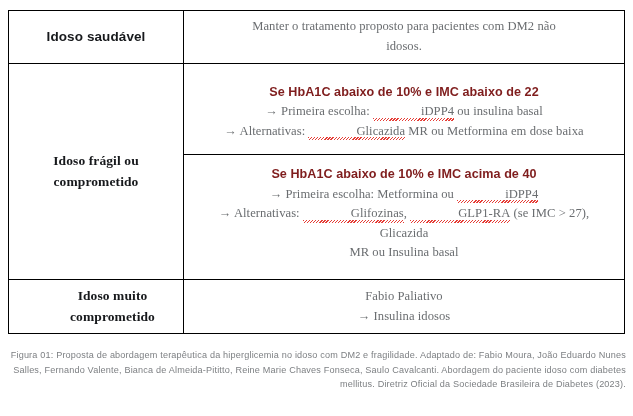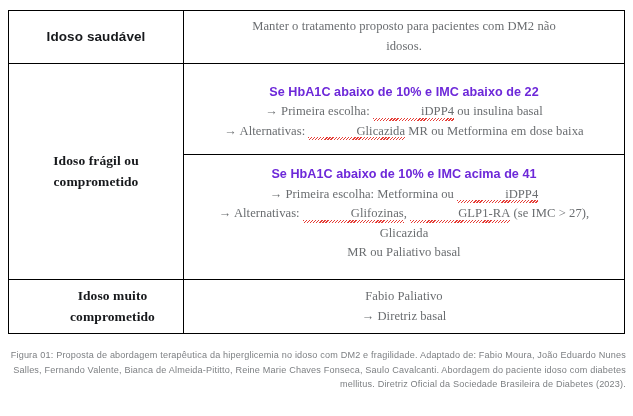--- a/index.html
+++ b/index.html
@@ -61,21 +61,21 @@
   .cell-text {
     font-size: 12.6px;
     color: #6a6d70;
     line-height: 1.55;
     letter-spacing: 0.05px;
   }
 
   .cell-title {
     font-size: 12.6px;
     font-weight: bold;
-    color: #6d28d9;
+    color: #7f1d1d;
     line-height: 1.55;
     letter-spacing: 0.05px;
     display: block;
   }
 
   .cell-line {
     display: block;
     font-family: Liberation Serif, serif;
   }
 
@@ -168,46 +168,46 @@
                   <span class="cell-title">Se HbA1C abaixo de 10% e IMC abaixo de 22</span>
                   <div class="cell-text">
                     <span class="cell-line"><span>→ Primeira escolha: </span><span class="squiggle">iDPP4</span><span> ou insulina basal</span></span>
                     <span class="cell-line"><span>→ Alternativas: </span><span class="squiggle">Glicazida</span><span> MR ou Metformina em dose baixa</span></span>
                   </div>
                 </td>
               </tr>
 
               <tr>
                 <td class="sub-cell-b">
-                  <span class="cell-title">Se HbA1C abaixo de 10% e IMC acima de 41</span>
+                  <span class="cell-title">Se HbA1C abaixo de 10% e IMC acima de 40</span>
                   <div class="cell-text">
                     <span class="cell-line"><span>→ Primeira escolha: Metformina ou </span><span class="squiggle">iDPP4</span></span>
                     <span class="cell-line"><span>→ Alternativas: </span><span class="squiggle">Glifozinas</span><span>, </span><span class="squiggle">GLP1-RA</span><span> (se IMC &gt; 27), Glicazida</span></span>
-                    <span class="cell-line">MR ou Paliativo basal</span>
+                    <span class="cell-line">MR ou Insulina basal</span>
                   </div>
                 </td>
               </tr>
 
 
             </tbody>
           </table>
         </td>
       </tr>
 
       <tr>
         <td class="cat-cell" style="height:53px;padding-left:33px;">
           <span class="cat-label">
             <span class="cell-line">Idoso muito</span>
             <span class="cell-line">comprometido</span>
           </span>
         </td>
         <td class="body-cell" style="height:53px;">
           <div class="cell-text">
             <span class="cell-line">Fabio Paliativo</span>
-            <span class="cell-line">→ Diretriz basal</span>
+            <span class="cell-line">→ Insulina idosos</span>
           </div>
         </td>
       </tr>
 
     </tbody>
   </table>
 
   <div class="caption">Figura 01: Proposta de abordagem terapêutica da hiperglicemia no idoso com DM2 e fragilidade. Adaptado de: Fabio Moura, João Eduardo Nunes Salles, Fernando Valente, Bianca de Almeida-Pititto, Reine Marie Chaves Fonseca, Saulo Cavalcanti. Abordagem do paciente idoso com diabetes mellitus. Diretriz Oficial da Sociedade Brasileira de Diabetes (2023).</div>
 
 </div>

